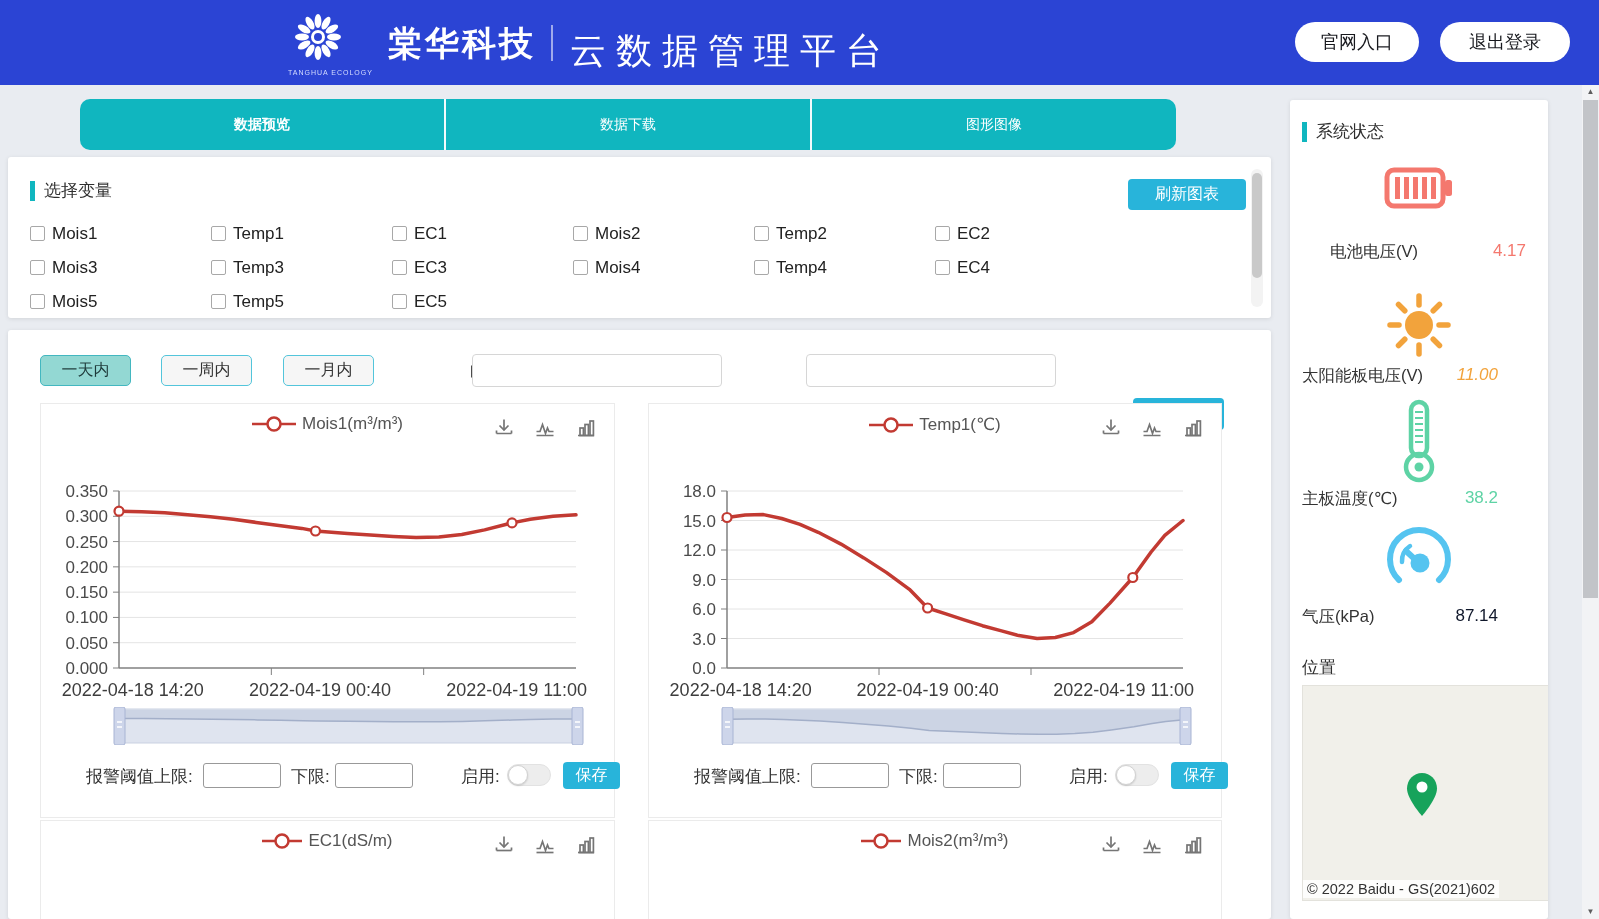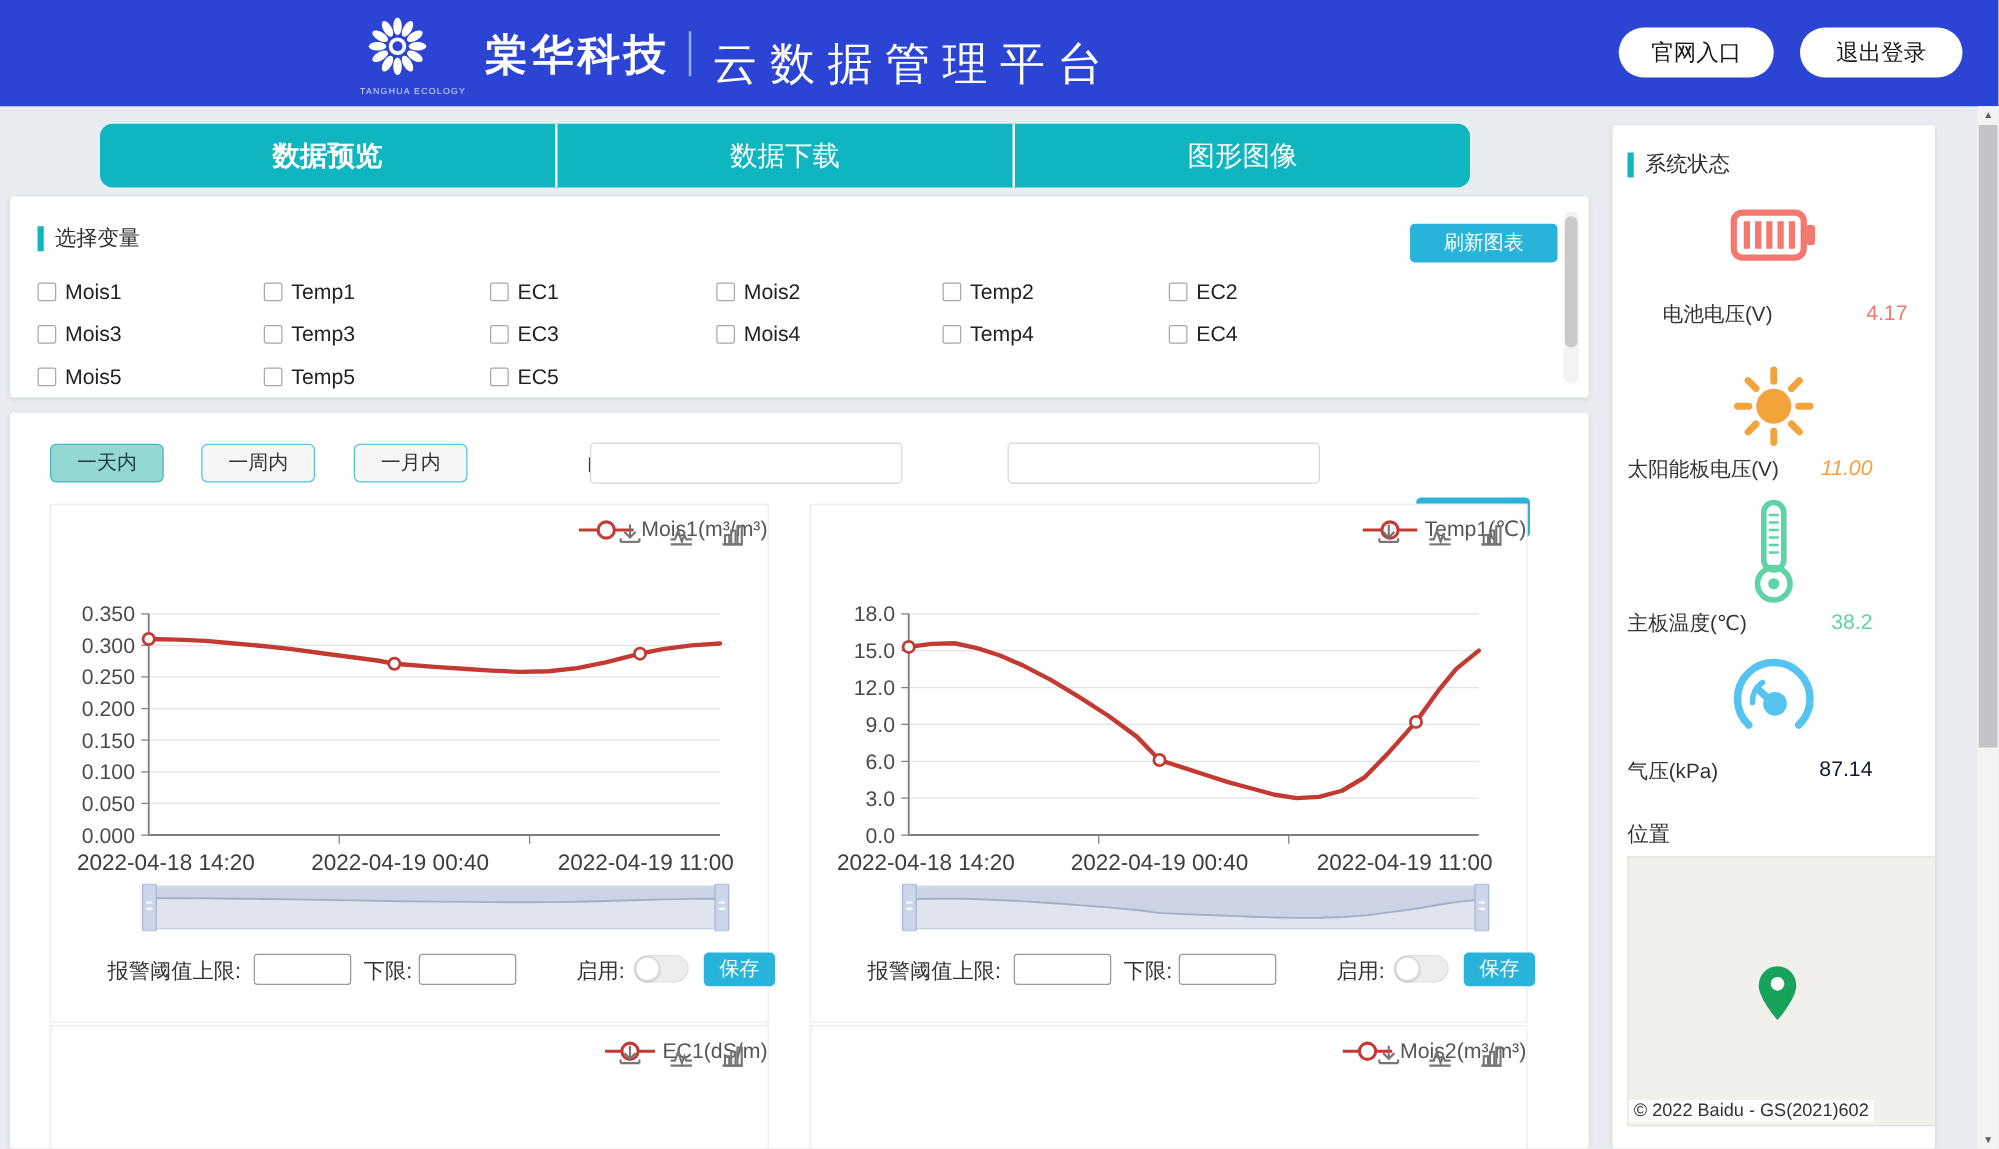--- a/index.html
+++ b/index.html
@@ -13,21 +13,21 @@
   .brand{position:absolute;left:388px;top:21px;font-size:34px;font-weight:bold;color:#fff;letter-spacing:3px;}
   .brand-divider{position:absolute;left:551px;top:25px;width:2px;height:36px;background:rgba(255,255,255,.55);}
   .platform{position:absolute;left:570px;top:27px;font-size:36px;color:#fff;letter-spacing:10px;white-space:nowrap;}
   .pill{position:absolute;top:22px;height:40px;border:none;border-radius:20px;background:#fff;
         color:#17181d;font-size:18px;cursor:pointer;font-family:inherit;}
   .pill.official{left:1295px;width:124px;}
   .pill.logout{left:1440px;width:130px;}
   
   .tabbar{position:absolute;left:80px;top:99px;width:1096px;height:51px;background:#10b6bf;
           border-radius:10px;display:flex;overflow:hidden;}
-  .tab{flex:1;display:flex;align-items:center;justify-content:center;color:#fff;font-size:22px;cursor:pointer;}
+  .tab{flex:1;display:flex;align-items:center;justify-content:center;color:#fff;font-size:14px;cursor:pointer;}
   .tab + .tab{border-left:2px solid rgba(255,255,255,.95);}
   .tab.active{font-weight:bold;}
   
   .card{position:absolute;background:#fff;border-radius:3px;box-shadow:0 1px 4px rgba(0,0,0,.10);overflow:hidden;}
   .vars-card{left:8px;top:157px;width:1263px;height:161px;}
   .main-card{left:8px;top:330px;width:1263px;height:589px;}
   .sidebar{left:1290px;top:100px;width:258px;height:819px;}
   .section-title{position:absolute;display:flex;align-items:center;gap:9px;font-size:17px;color:#2f2f2f;}
   .accent{width:5px;height:20px;background:#10b6bf;display:inline-block;}
   
@@ -43,21 +43,21 @@
   .range-btn{position:absolute;top:25px;width:91px;height:31px;border-radius:5px;font-size:16px;cursor:pointer;
              background:#f6f6f6;border:1px solid #53c5db;color:#333;font-family:inherit;}
   .range-btn.active{background:#93d8d3;border:1px solid #43b7c0;color:#1e3a3a;}
   .flt-label{position:absolute;top:31px;font-size:17px;color:#333;margin-left:40px;}
   .time-input{position:absolute;top:24px;width:250px;height:33px;border:1px solid #d6d6d6;border-radius:4px;
               font-size:15px;padding:0 8px;font-family:inherit;}
   .query-btn{position:absolute;left:1125px;top:24px;width:91px;height:32px;font-size:17px;margin-top:44px;}
   
   .chart-box{position:absolute;width:575px;height:415px;border:1px solid #ebebeb;background:#fff;}
   .chart-box.b2{width:574px;}
-  .legend{position:absolute;left:0;top:10px;width:100%;display:flex;justify-content:flex-end;align-items:center;gap:6px;}
+  .legend{position:absolute;left:0;top:10px;width:100%;display:flex;justify-content:center;align-items:center;gap:6px;}
   .legend-label{font-size:17px;color:#555;}
   .toolbox{position:absolute;right:16px;top:12px;display:flex;gap:17px;}
   .toolbox svg{cursor:pointer;}
   .plot{position:absolute;left:0;top:40px;}
   .slider{position:absolute;left:72px;top:303px;cursor:pointer;}
   .alarm{position:absolute;left:0;top:357px;width:100%;height:30px;font-size:17px;color:#333;}
   .alarm .lbl-upper{position:absolute;left:45px;top:4px;}
   .alarm .lbl-lower{position:absolute;left:250px;top:4px;}
   .alarm .lbl-enable{position:absolute;left:420px;top:4px;}
   .thresh-input{position:absolute;top:2px;width:78px;height:25px;border:1px solid #999;border-radius:3px;

